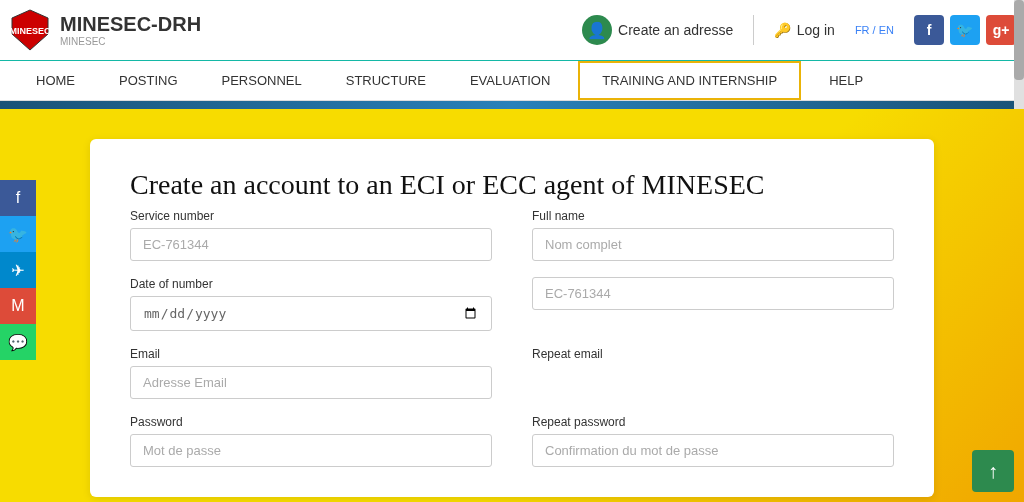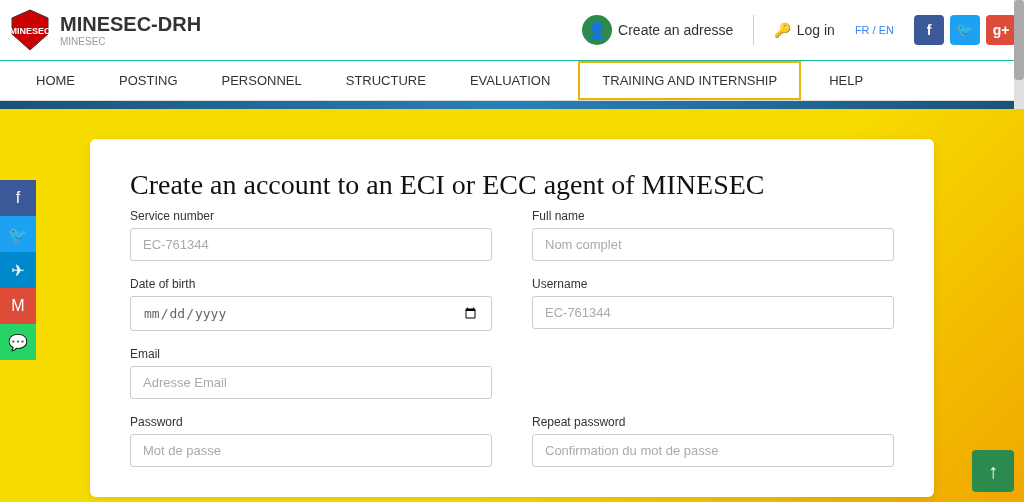--- a/index.html
+++ b/index.html
@@ -264,35 +264,35 @@
         <label class="form-label">Service number</label>
         <input class="form-input" type="text" placeholder="EC-761344" style="">
       </div>
 
       <div class="form-group">
         <label class="form-label">Full name</label>
         <input class="form-input" type="text" placeholder="Nom complet" style="">
       </div>
 
       <div class="form-group">
-        <label class="form-label">Date of birth</label>
+        <label class="form-label">Date of number</label>
         <input class="form-input" type="date" placeholder="jj/mm/aaaa" style="">
       </div>
 
       <div class="form-group">
-        <label class="form-label">Username</label>
         <input class="form-input" type="text" placeholder="EC-761344" style="">
       </div>
 
       <div class="form-group">
         <label class="form-label">Email</label>
         <input class="form-input" type="email" placeholder="Adresse Email" style="">
       </div>
 
       <div class="form-group">
+        <label class="form-label">Repeat email</label>
       </div>
 
       <div class="form-group">
         <label class="form-label">Password</label>
         <input class="form-input" type="password" placeholder="Mot de passe" style="">
       </div>
 
       <div class="form-group">
         <label class="form-label">Repeat password</label>
         <input class="form-input" type="password" placeholder="Confirmation du mot de passe" style="">

